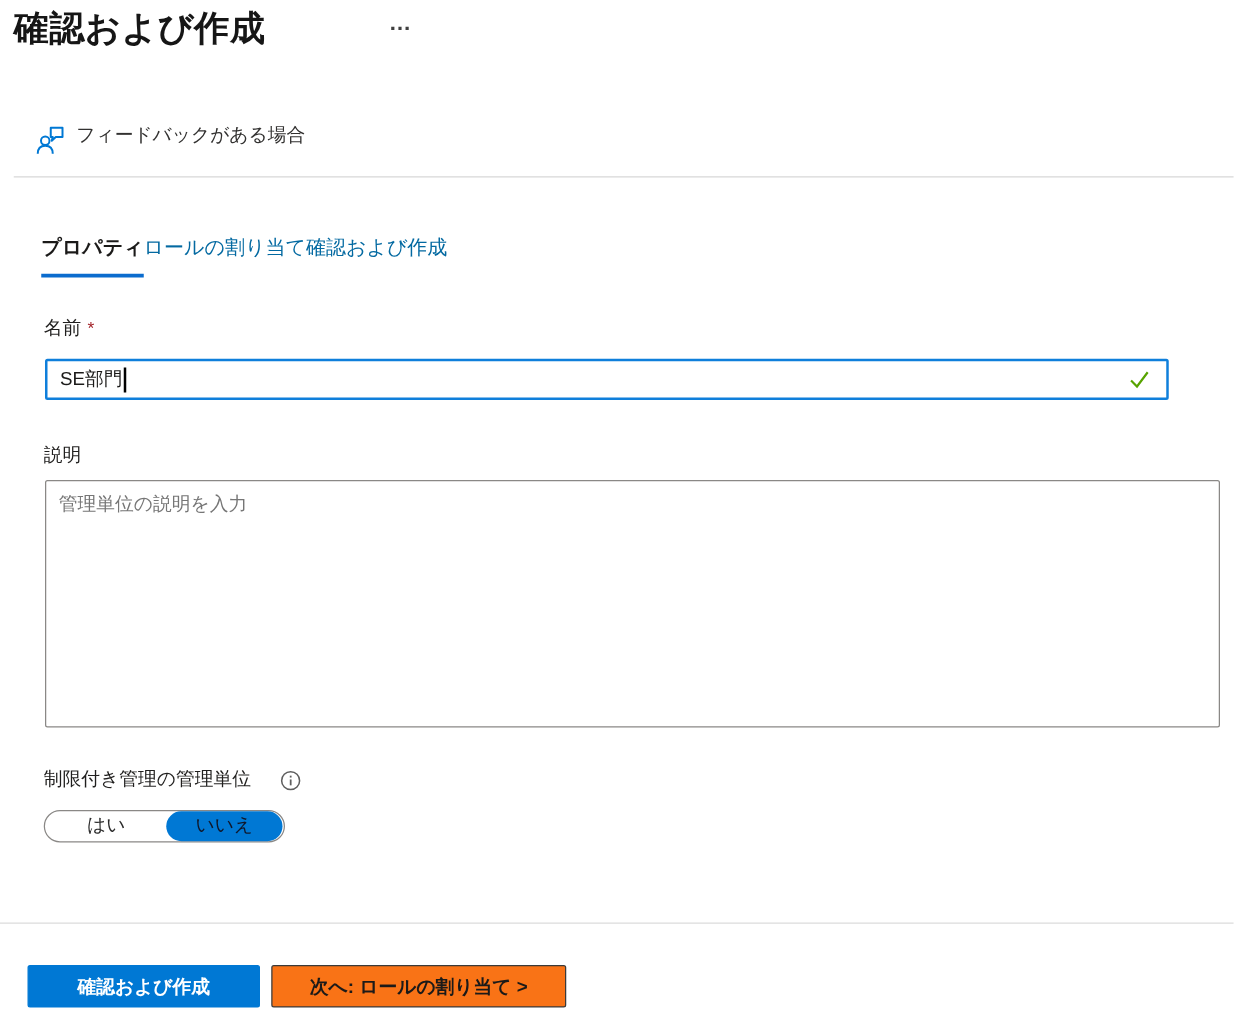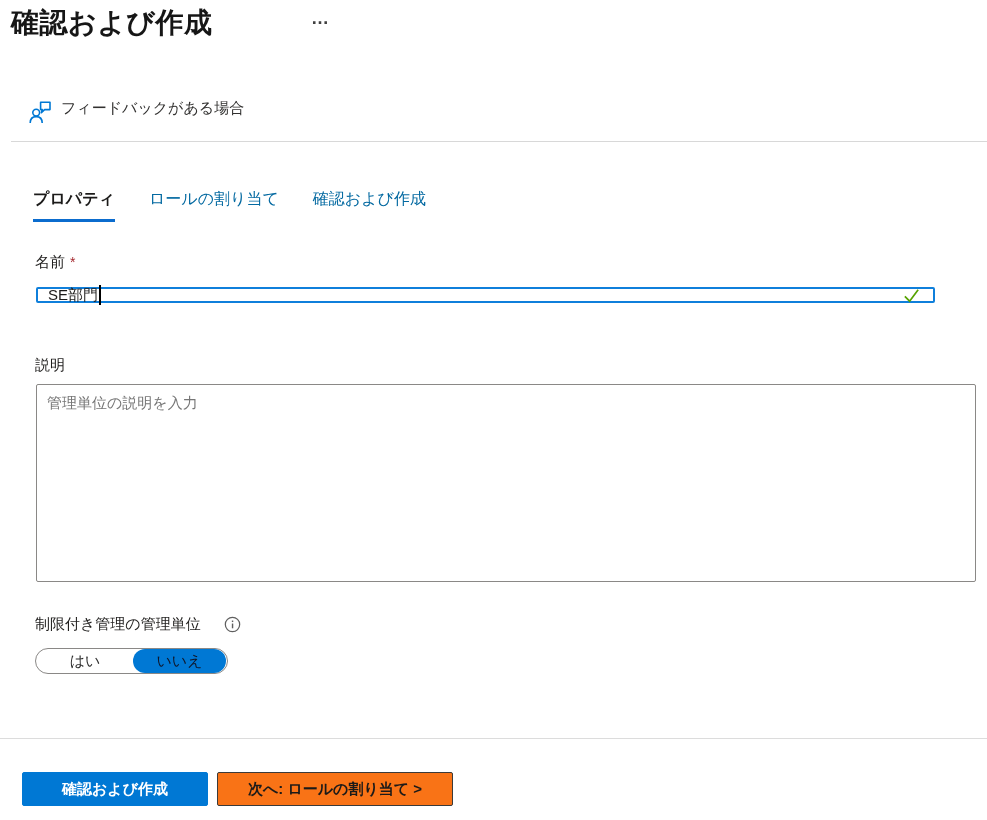--- a/index.html
+++ b/index.html
@@ -37,37 +37,37 @@
     background: #d8d8d8;
   }
   .divider-2 {
     position: absolute; left: 0; top: 738px; width: 987px; height: 1px;
     background: #dcdcdc;
   }
 
   
   .tabs {
     position: absolute; left: 33px; top: 188px;
-    display: flex; gap: 34px;
+    display: flex; 
   }
   .tab {
     font-size: 16px; color: #0369a1; line-height: 22px;
     padding-bottom: 9px; border-bottom: 3px solid transparent;
     cursor: pointer; white-space: nowrap;
   }
   .tab.active { font-weight: bold; border-bottom-color: #0b6cce; color: #1b1a19; }
 
   
   .field-label { position: absolute; font-size: 15px; color: #201f1e; line-height: 20px; }
   .lbl-name { left: 35px; top: 252px; }
   .required-marker { color: #a4262c; margin-left: 5px; font-size: 14px; }
   .lbl-desc { left: 35px; top: 355px; }
 
   .name-input {
-    position: absolute; left: 36px; top: 287px; width: 899px; height: 16px;
+    position: absolute; left: 36px; top: 287px; width: 899px; height: 33px;
     border: 2px solid #0f7fdb; border-radius: 2px; background: #fff;
     display: flex; align-items: center; padding: 0 12px 0 10px;
     cursor: text;
   }
   .name-value { font-size: 15px; color: #1b1a19; }
   .caret {
     width: 1.5px; height: 20px; background: #000; margin-left: 1px;
     animation: blink 1.1s steps(1) infinite;
   }
   @keyframes blink { 50% { opacity: 0; } }

